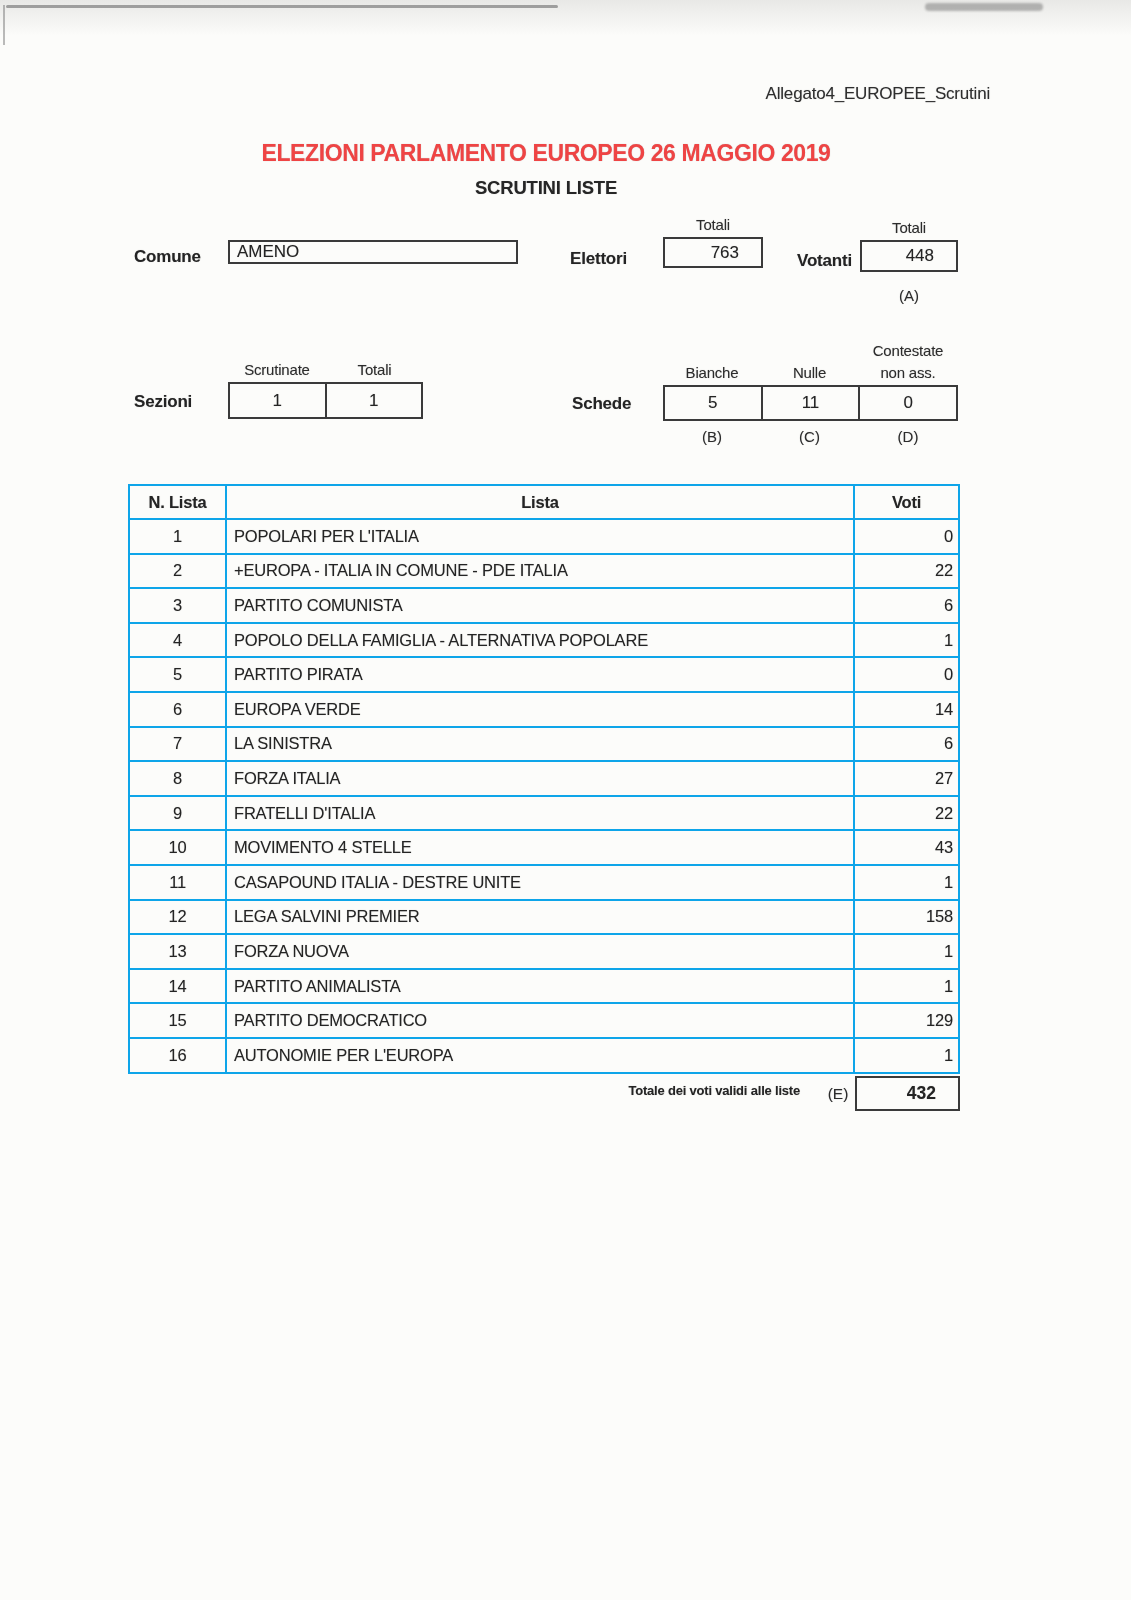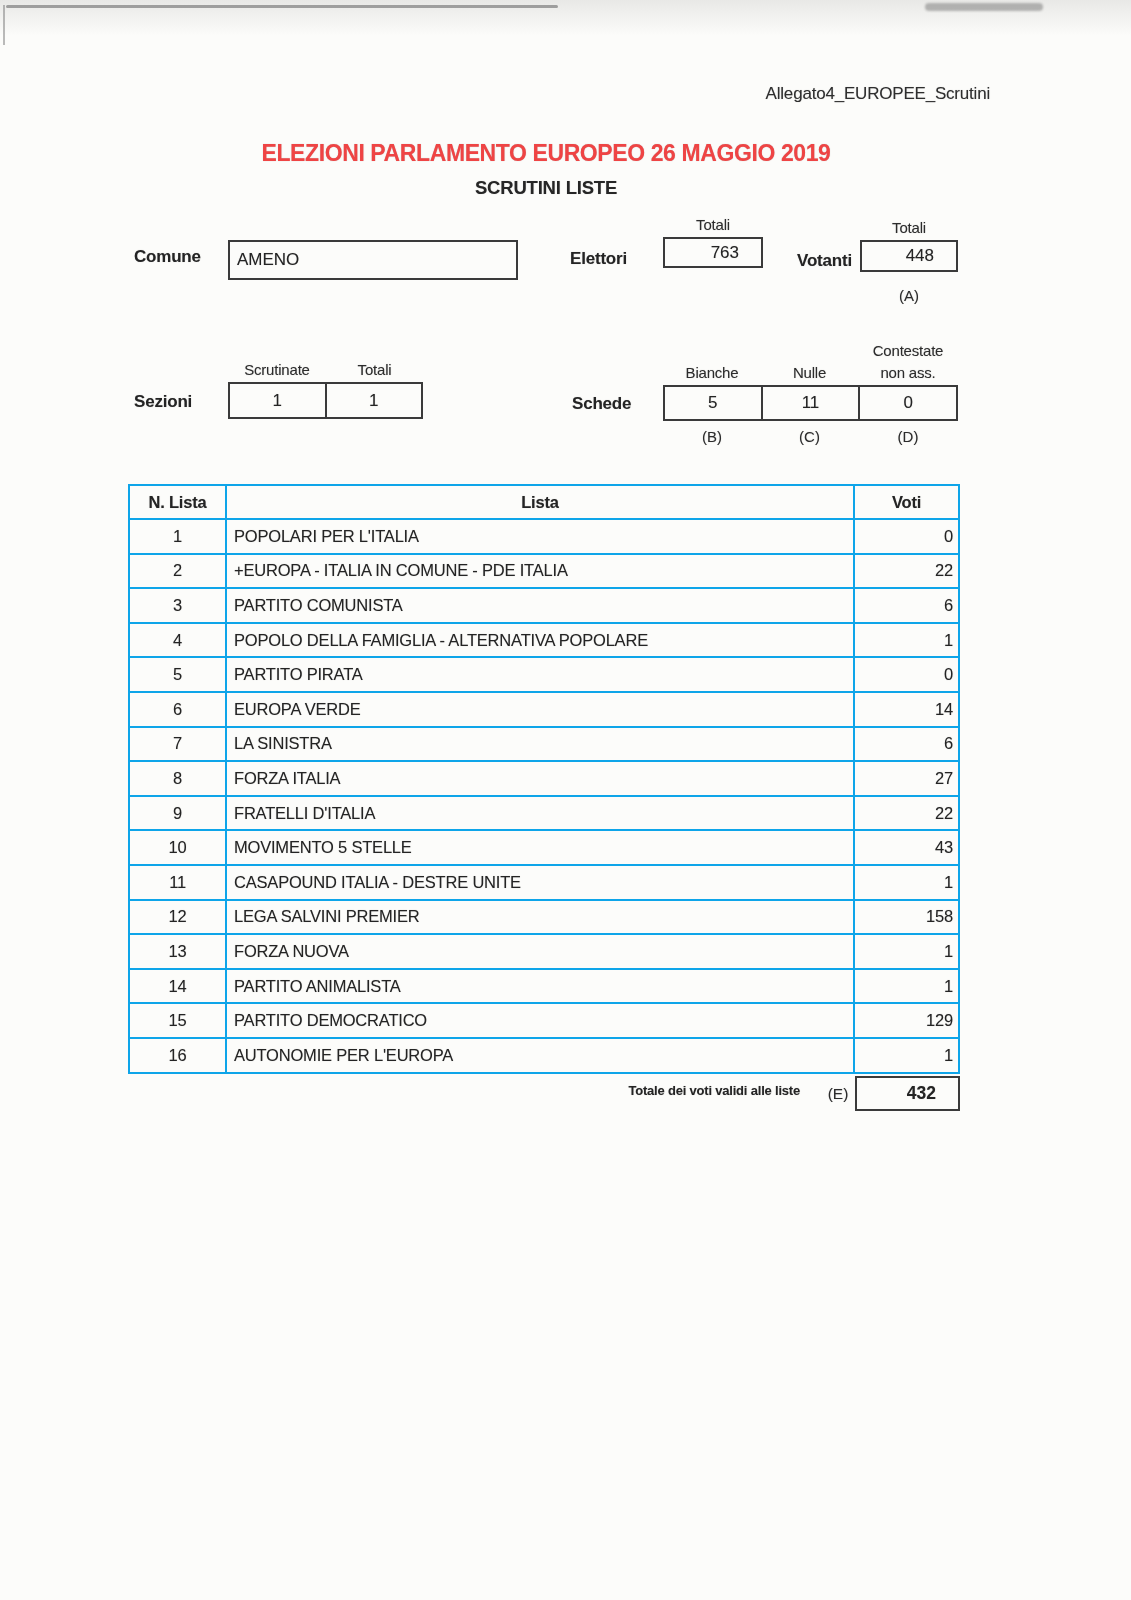--- a/index.html
+++ b/index.html
@@ -72,21 +72,21 @@
   <div class="abs scan-top-blob"></div>
   <div class="abs scan-left-mark"></div>
 
   <div class="abs corner-label">Allegato4_EUROPEE_Scrutini</div>
   <div class="abs title-wrap">
     <div class="doc-title">ELEZIONI PARLAMENTO EUROPEO 26 MAGGIO 2019</div>
     <div class="doc-subtitle">SCRUTINI LISTE</div>
   </div>
 
   <span class="abs lbl" style="left:134px; top:247px;">Comune</span>
-  <div class="fbox val-left" style="left:228px; top:240px; width:290px; height:40px;">
+  <div class="fbox val-left" style="left:228px; top:240px; width:290px; height:24px;">
     <span>AMENO</span>
   </div>
 
   <span class="abs lbl" style="left:570px; top:249px;">Elettori</span>
   <div class="abs small-lbl" style="left:663px; top:216px; width:100px;">Totali</div>
   <div class="fbox val-right" style="left:663px; top:237px; width:100px; height:31px;">
     <span>763</span>
   </div>
 
   <span class="abs lbl" style="left:797px; top:251px;">Votanti</span>
@@ -181,21 +181,21 @@
     </tr>
 
     <tr>
       <td class="n-cell">9</td>
       <td class="lista-cell">FRATELLI D'ITALIA</td>
       <td class="voti-cell">22</td>
     </tr>
 
     <tr>
       <td class="n-cell">10</td>
-      <td class="lista-cell">MOVIMENTO 5 STELLE</td>
+      <td class="lista-cell">MOVIMENTO 4 STELLE</td>
       <td class="voti-cell">43</td>
     </tr>
 
     <tr>
       <td class="n-cell">11</td>
       <td class="lista-cell">CASAPOUND ITALIA - DESTRE UNITE</td>
       <td class="voti-cell">1</td>
     </tr>
 
     <tr>

